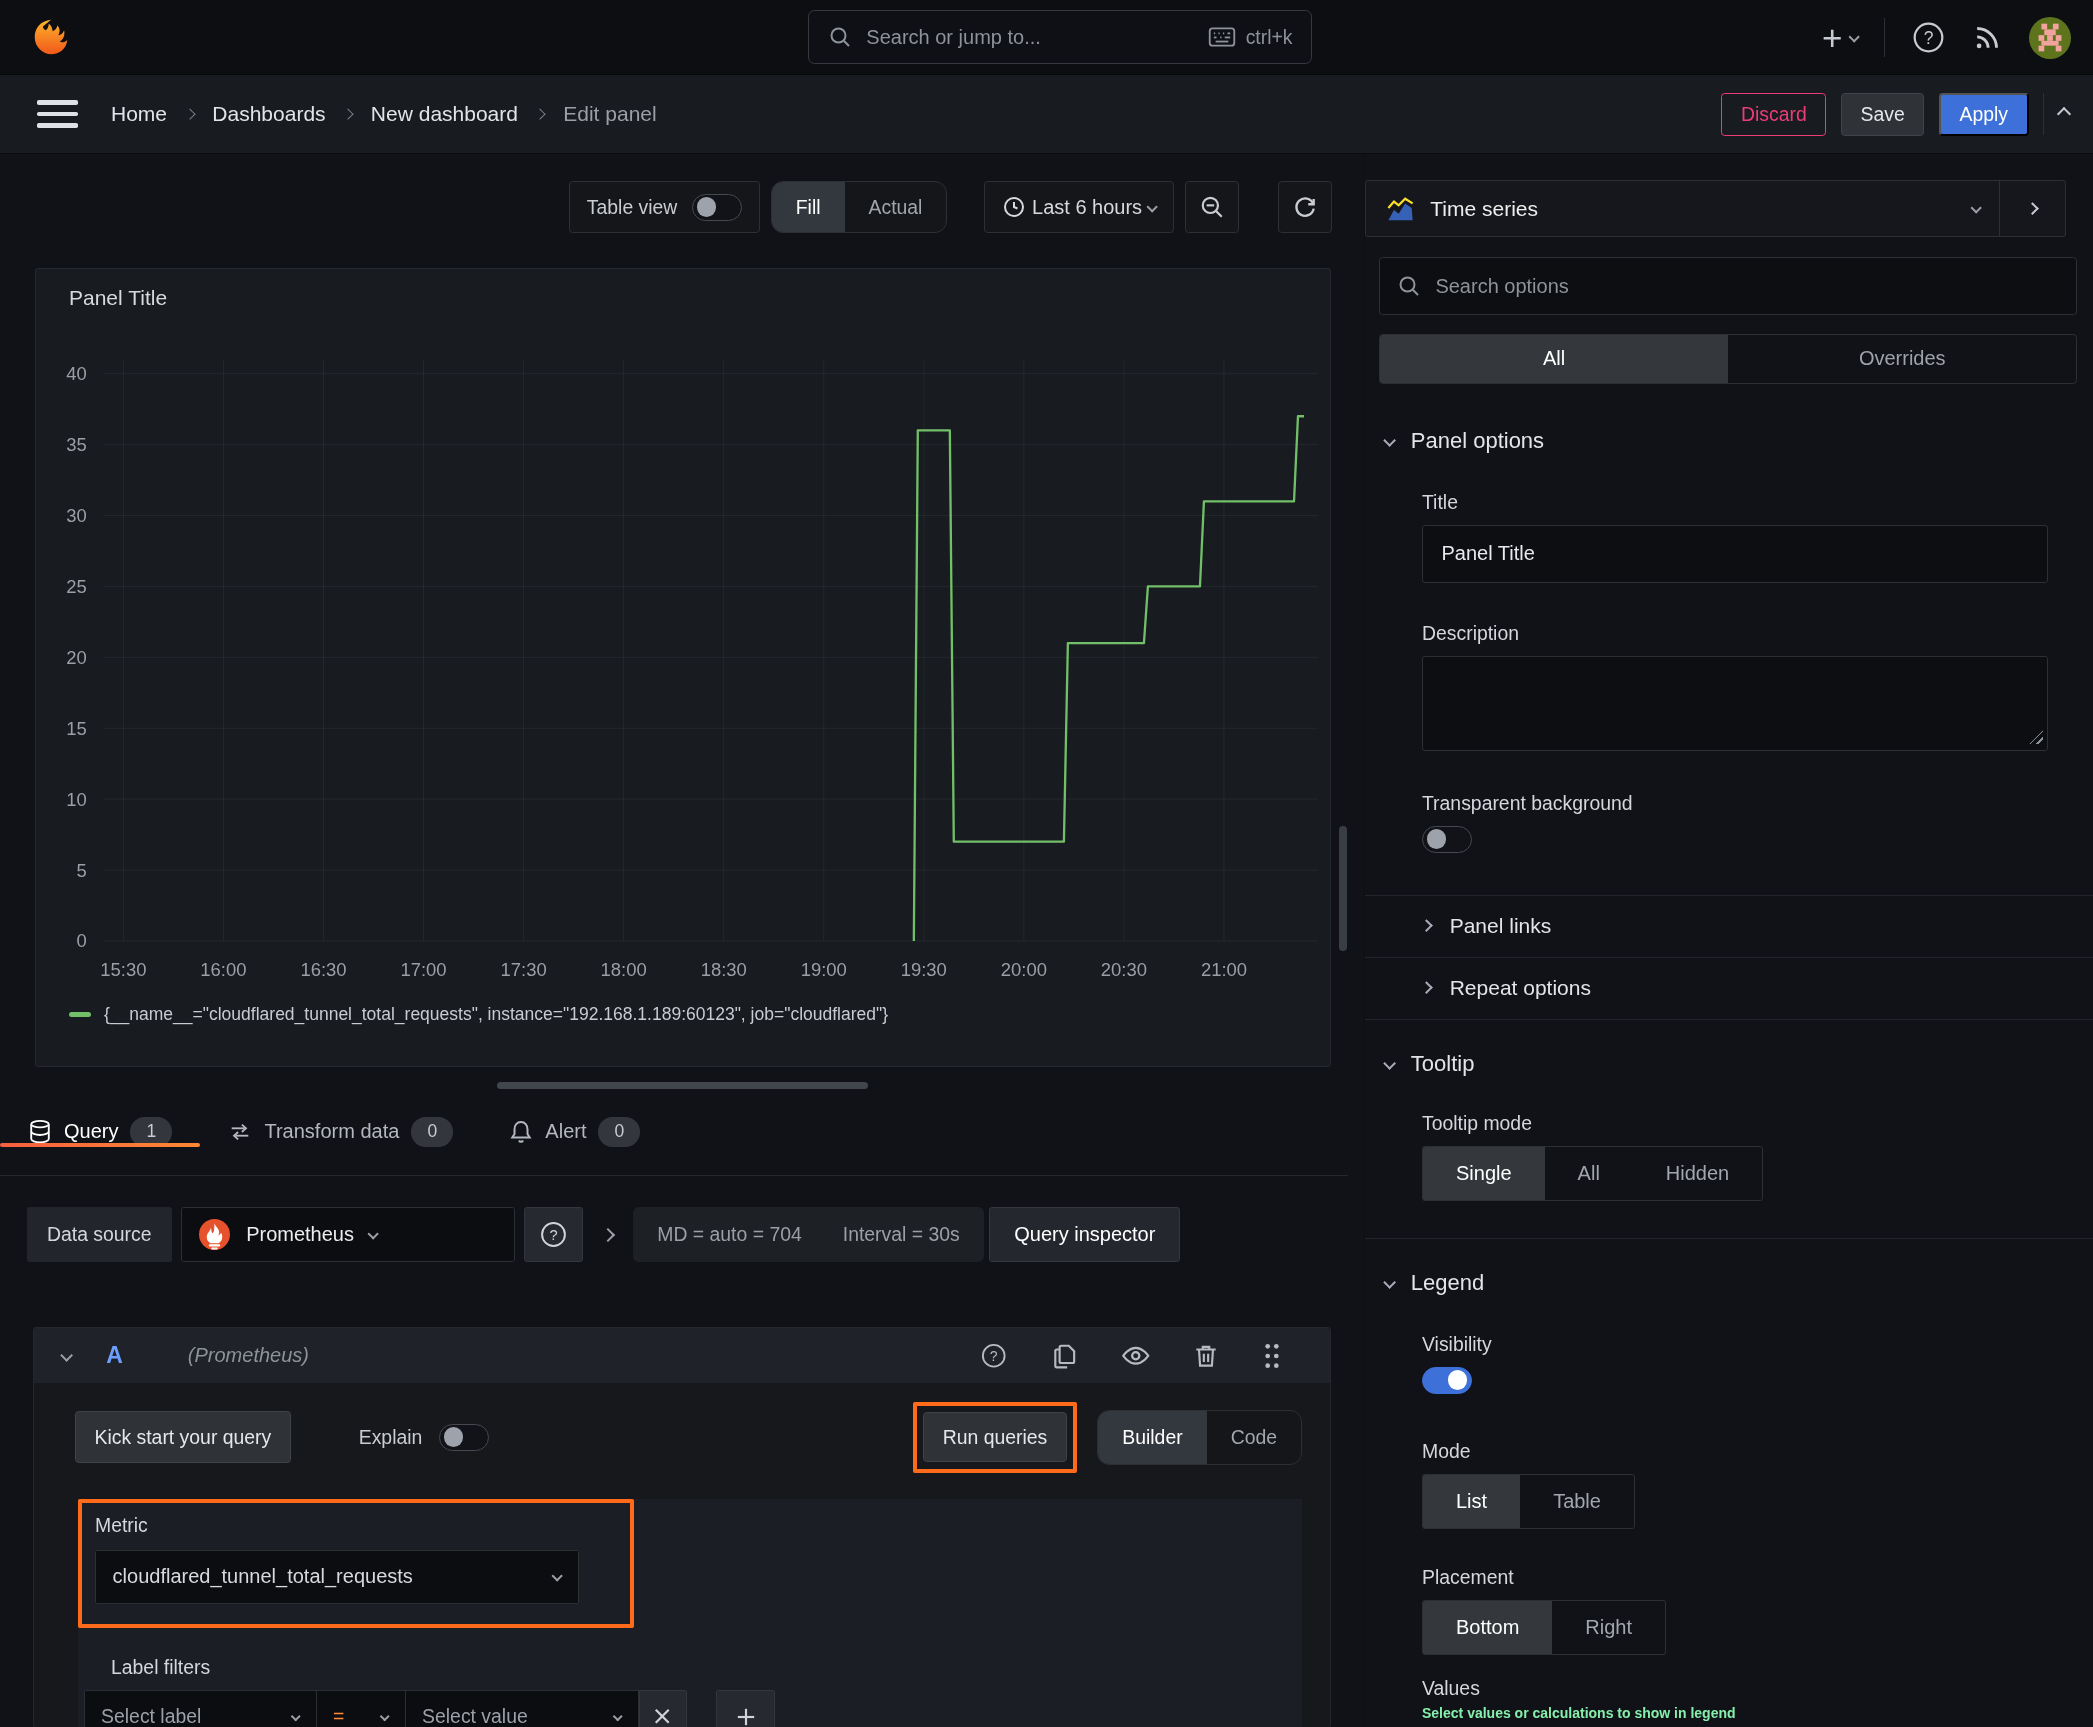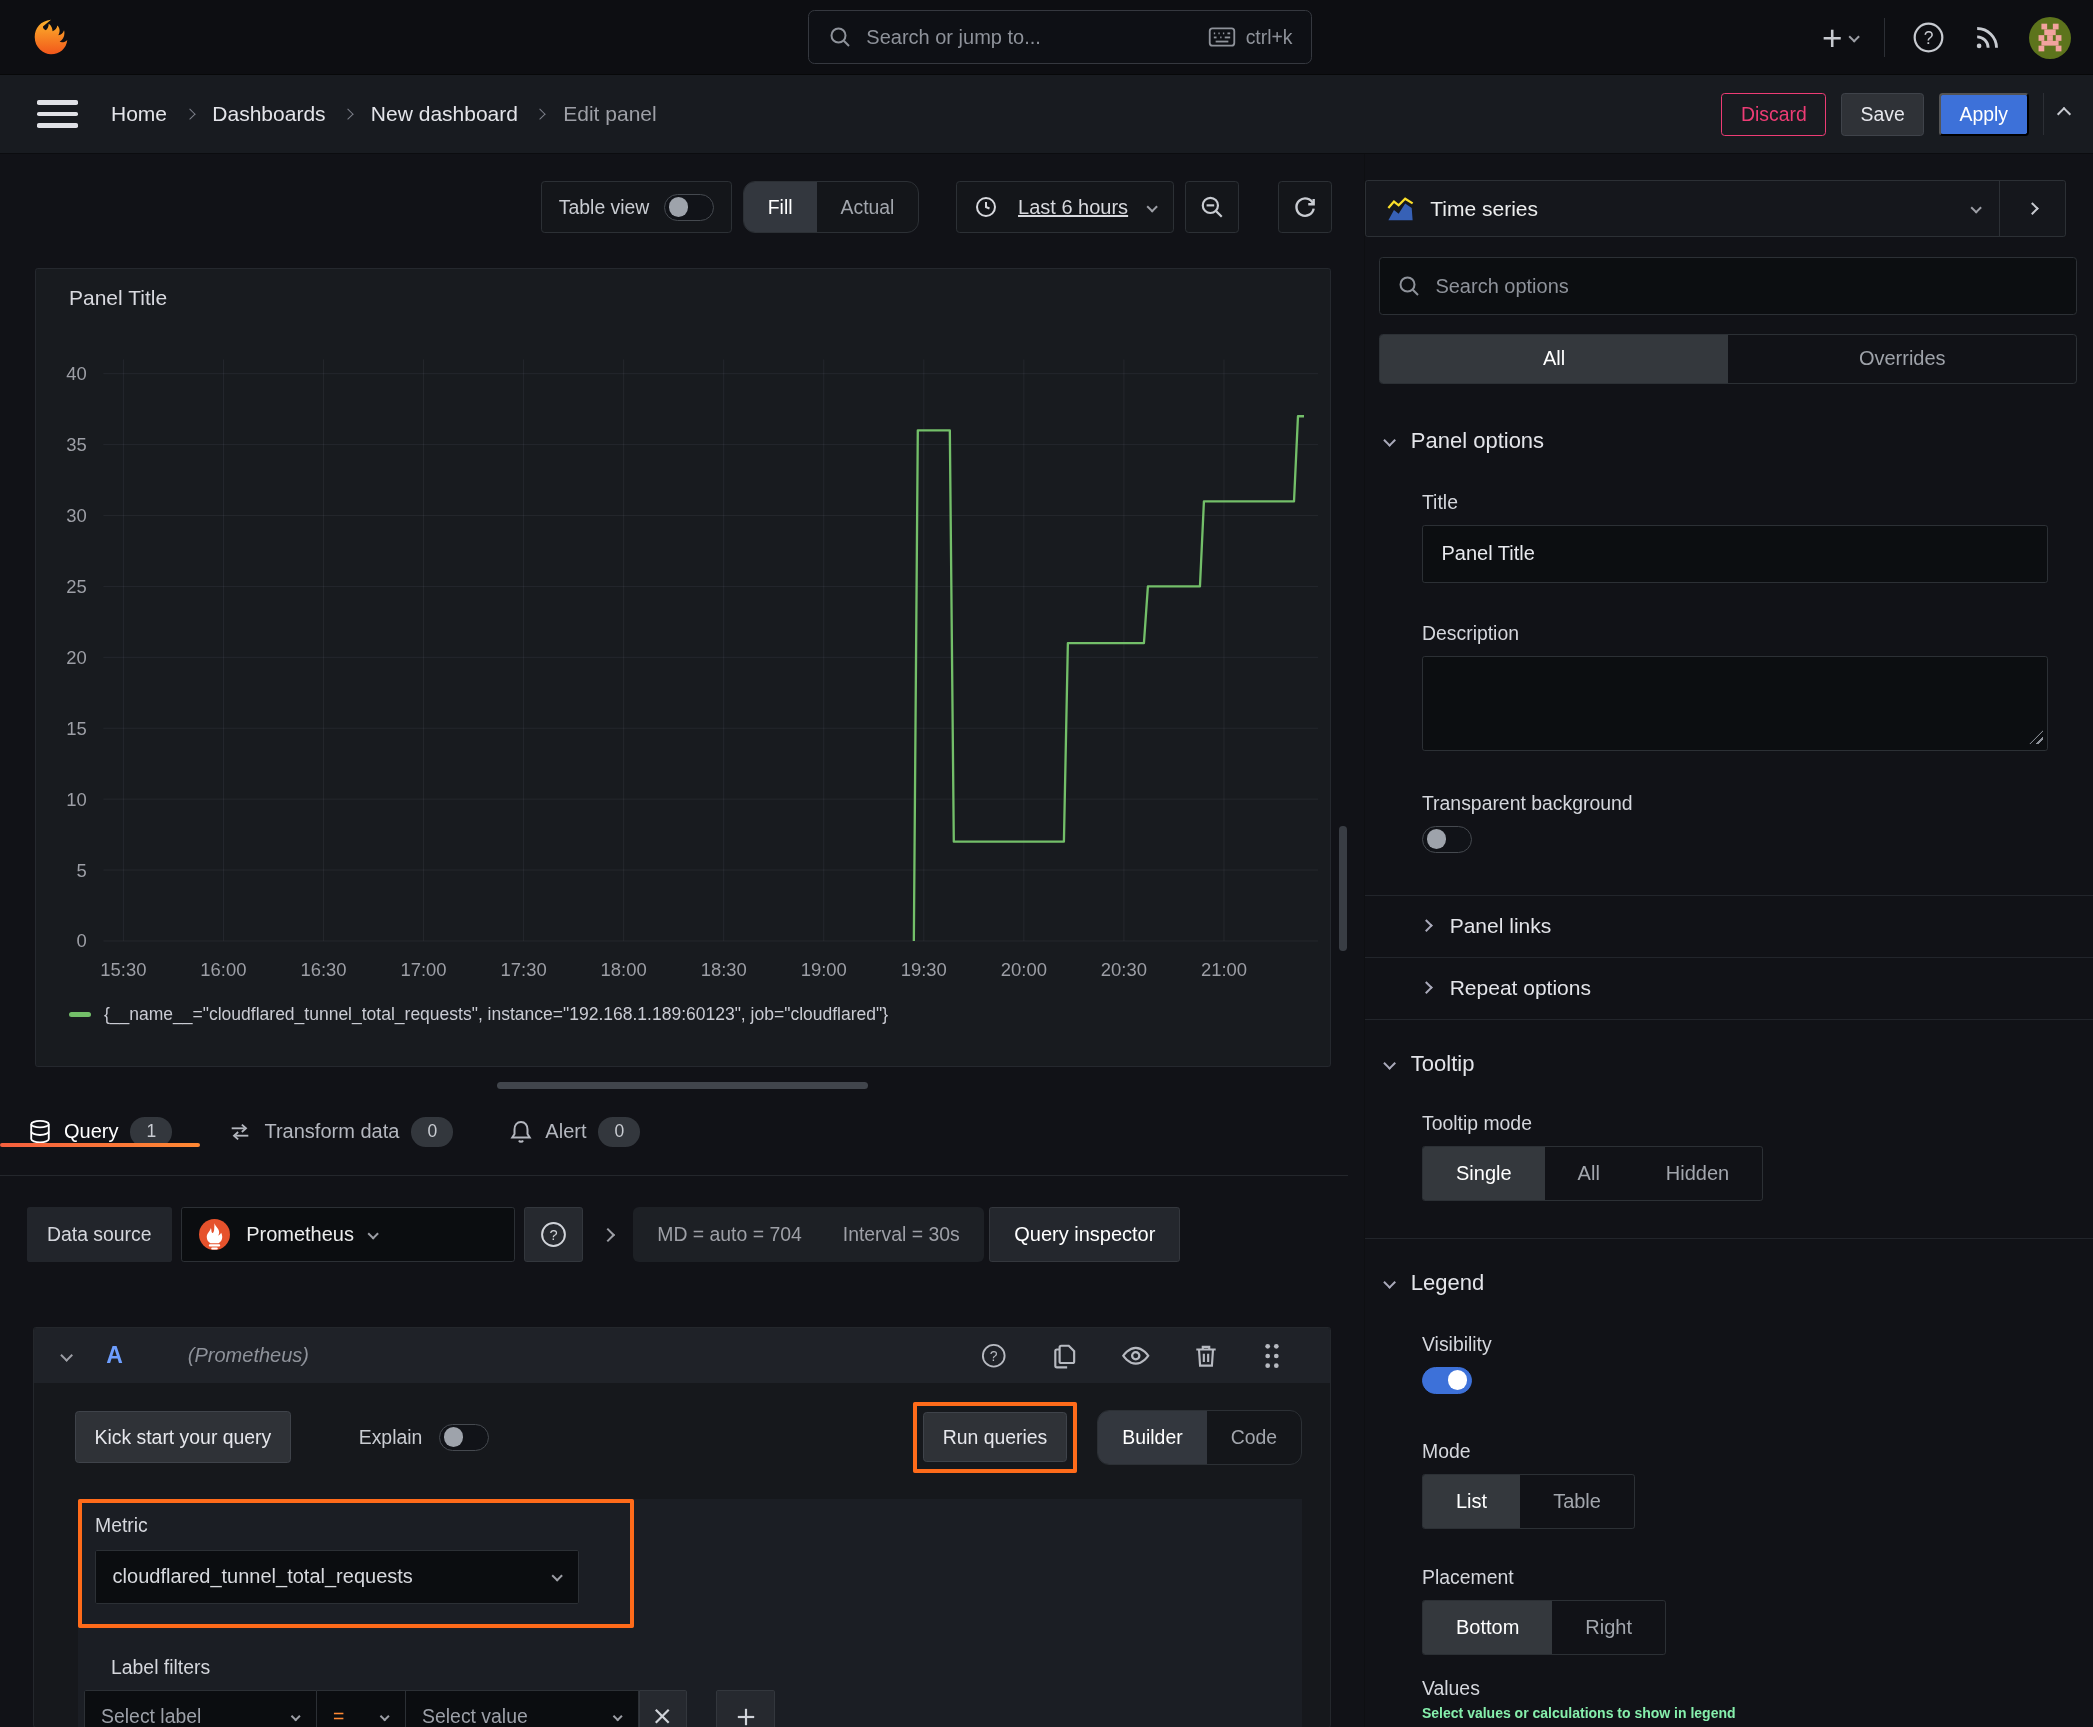--- a/index.html
+++ b/index.html
@@ -39,21 +39,21 @@
   .ptoolbar { position:absolute; left:35px; top:181px; width:1297px; height:52px; display:flex; justify-content:flex-end; align-items:center; gap:11px; }
   .pill { height:52px; border:0.9px solid #2c3035; border-radius:3.7px; display:flex; align-items:center; padding:0 16.6px; gap:14.8px; color:#c9ccd2; background:#14161a; }
   .seg { height:52px; border:0.9px solid #2c3035; border-radius:12px; display:inline-flex; align-items:stretch; overflow:hidden; background:#14161a; }
   .seg .opt { display:flex; align-items:center; padding:0 24px; color:#a2a6ad; font-size:19.4px; cursor:pointer; }
   .seg .opt.active { background:#33373e; color:#ffffff; }
   .toggle { width:50px; height:27px; border-radius:14px; background:#111318; border:0.9px solid #45494f; position:relative; cursor:pointer; flex:none; }
   .toggle .knob { position:absolute; left:3.7px; top:2.8px; width:19.4px; height:19.4px; border-radius:50%; background:#9ea3ab; }
   .toggle.on { background:#3d71d9; border-color:#3d71d9; }
   .toggle.on .knob { left:auto; right:3.7px; background:#ffffff; }
   .sq-btn { width:54px; height:52px; border:0.9px solid #2c3035; border-radius:3.7px; background:#14161a; display:flex; align-items:center; justify-content:center; color:#c9ccd2; cursor:pointer; }
-  .timepicker { height:52px; border:0.9px solid #2c3035; border-radius:3.7px; background:#14161a; display:flex; align-items:center; gap:20px; padding:0 16.6px; color:#d8d9de; margin-left:26px; font-size:20px;text-decoration:underline; }
+  .timepicker { height:52px; border:0.9px solid #2c3035; border-radius:3.7px; background:#14161a; display:flex; align-items:center; gap:6px; padding:0 16.6px; color:#d8d9de; margin-left:26px; font-size:20px; }
   
   .panel { position:absolute; left:35px; top:268px; width:1296px; height:799px; background:#181b1f; border:0.9px solid #25282e; border-radius:2.8px; }
   .panel-title { position:absolute; left:33px; top:16.6px; font-size:21px; font-weight:500; color:#d8d9df; }
   #chart-svg text { font-family:"Liberation Sans", sans-serif; }
   .chart-legend { position:absolute; left:33px; top:735px; display:flex; align-items:center; gap:13px; font-size:17.5px; color:#c9cbd3; }
   .legend-swatch { width:22px; height:5.5px; border-radius:2.8px; background:#73bf69; flex:none; }
   .resize-handle { position:absolute; left:497px; top:1082px; width:371px; height:6.5px; border-radius:3.7px; background:#41454c; cursor:row-resize; }
   .scroll-thumb { position:absolute; left:1339px; top:826px; width:8.3px; height:125px; border-radius:3.7px; background:#393d44; }
   
   .qtabs { position:absolute; left:0; top:1117px; width:1348px; height:59px; border-bottom:0.9px solid #24272c; display:flex; align-items:flex-start; }

